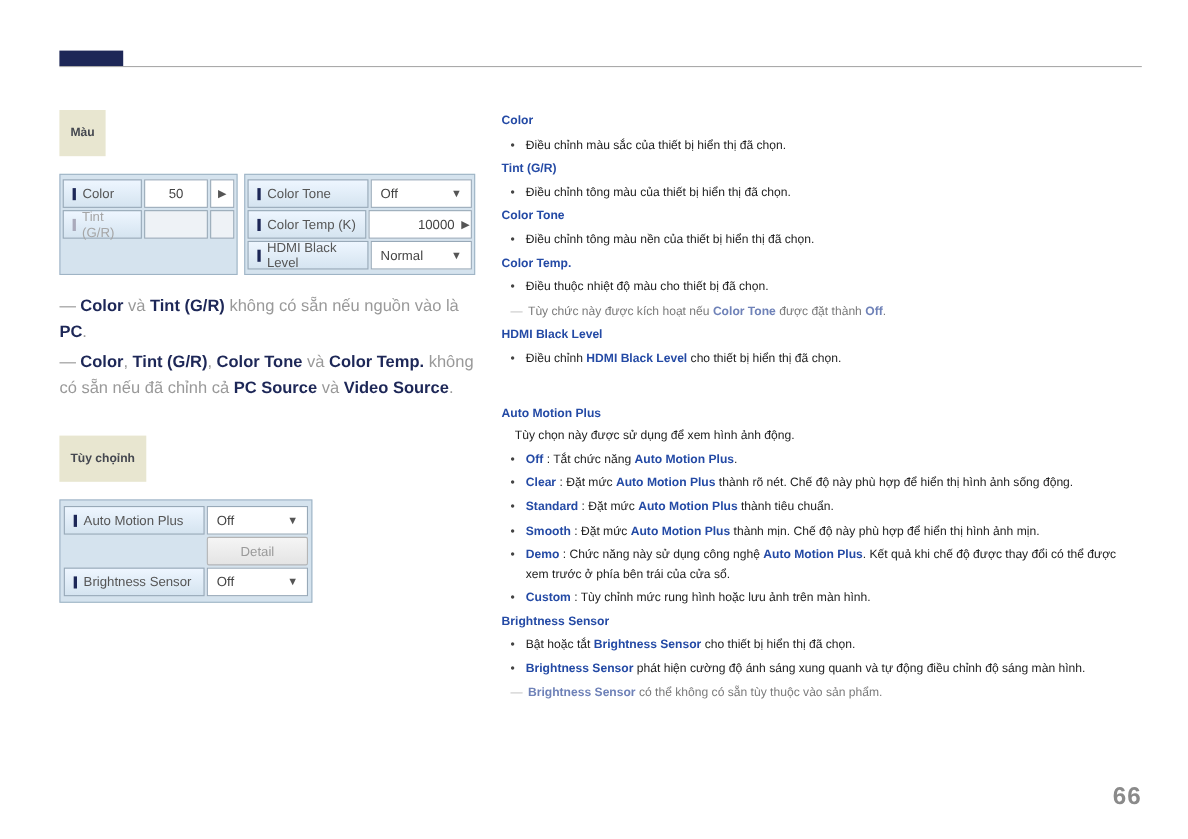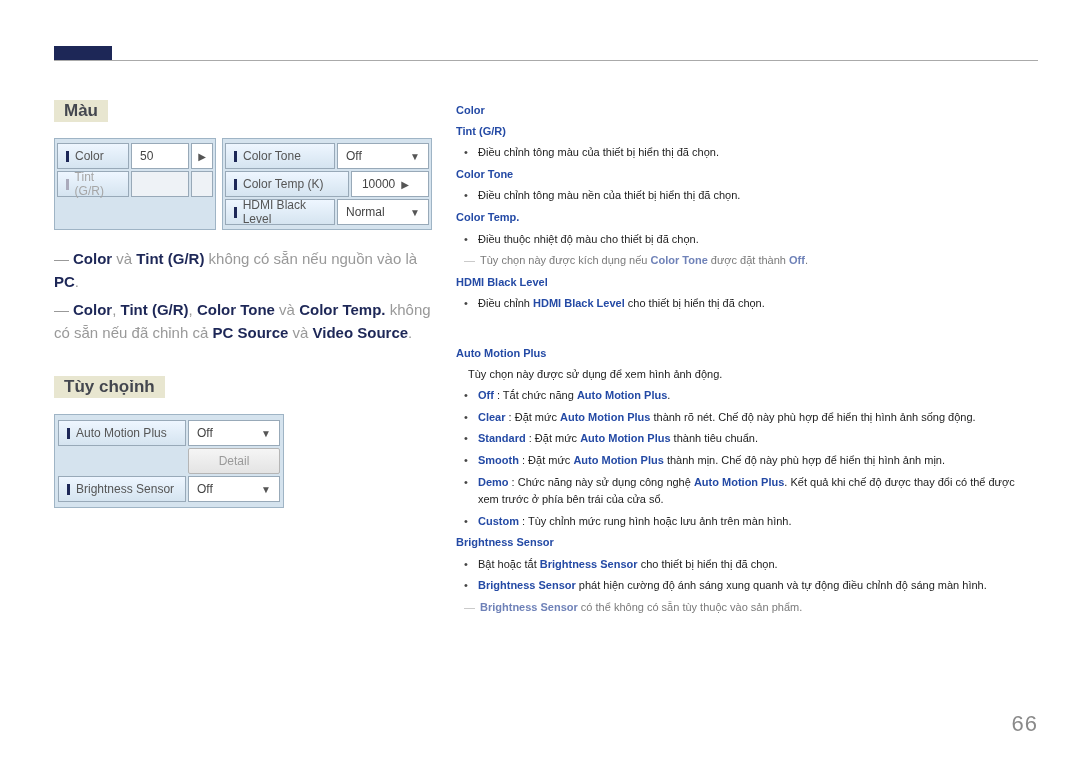--- a/index.html
+++ b/index.html
@@ -4,21 +4,21 @@
 <style>
   * { box-sizing: border-box; margin: 0; padding: 0; }
   html, body { width: 1080px; height: 763px; background: #fff; font-family: Arial, Helvetica, sans-serif; color: #222; }
   .page { position: relative; width: 1080px; height: 763px; }
   .header-bar { position: absolute; top: 46px; left: 54px; width: 58px; height: 14px; background: #1d2757; }
   .header-rule { position: absolute; top: 60px; left: 54px; right: 42px; border-top: 1px solid #aaa; }
   .content { position: absolute; top: 100px; left: 54px; right: 42px; bottom: 50px; display: flex; }
   .left-col { width: 378px; flex: 0 0 378px; }
   .right-col { flex: 1; padding-left: 24px; font-size: 11px; line-height: 1.6; }
 
-  .section-title { display: inline-block; background: #e8e6d0; color: #44474f; font-size: 17px; font-weight: 600; padding: 1px 10px; margin-bottom: 16px; font-family: Arial, sans-serif; }
+  .section-title { display: inline-block; background: #e8e6d0; color: #44474f; font-size: 11px; font-weight: 600; padding: 15px 10px; margin-bottom: 16px; font-family: Arial, sans-serif; }
 
   .panel { background: #d5e3ee; border: 1px solid #9fb4c5; padding: 2px; }
   .row { display: flex; align-items: stretch; margin: 2px 0; gap: 2px; }
   .cell-label { height: 26px; padding: 0 8px; display: flex; align-items: center; font-size: 12px; color: #555; border: 1px solid #98a9b8; background: linear-gradient(#eef6ff, #d5e4f0); }
   .cell-label .bar { display: inline-block; width: 3px; height: 11px; background: #1d2757; margin-right: 6px; }
   .cell-label.disabled { color: #a6a6a6; }
   .cell-value { height: 26px; padding: 0 8px; display: flex; align-items: center; justify-content: space-between; font-size: 12px; color: #444; border: 1px solid #98a9b8; background: #fff; }
   .btn-field { height: 26px; display: flex; align-items: center; justify-content: center; font-size: 12px; color: #9a9a9a; border: 1px solid #b5b5b5; background: linear-gradient(#f5f5f5,#e4e4e4); border-radius: 2px; }
   .arrow-r, .arrow-d { font-size: 10px; color: #555; }
 
@@ -38,42 +38,42 @@
   .rc-sub { margin: 3px 0 3px 12px; }
   .rc-li { position: relative; padding-left: 14px; margin: 4px 0 4px 8px; }
   .rc-li::before { content: "•"; position: absolute; left: 0; top: 0; color: #444; }
   .rc-bold { font-weight: bold; color: #244aa5; }
   .rc-note { position: relative; padding-left: 16px; margin: 4px 0 4px 8px; color: #7a7a7a; }
   .rc-note::before { content: "―"; position: absolute; left: 0; top: 0; color: #bbb; }
   .rc-note .rc-bold { color: #6f82b8; }
 
   .spacer-v { height: 26px; }
 
-  .page-num { position: absolute; right: 42px; bottom: 26px; font-size: 22px; color: #8a8a8a; font-weight: 400; font-family: Arial, sans-serif; letter-spacing: 1px; }
+  .page-num { position: absolute; right: 42px; bottom: 26px; font-size: 22px; color: #8a8a8a; font-weight: 700; font-family: Arial, sans-serif; letter-spacing: 1px; }
 </style>
 </head>
 <body>
 
 <div class="page">
   <div class="header-bar"></div>
   <div class="header-rule"></div>
 
   <div class="content">
     <div class="left-col">
 
       <div class="section-title">Màu</div>
 
       <div class="panel-wrap-1">
         <div class="panel panel-left">
           <div class="row">
             <div class="cell-label" style="flex:1">
                 <span class="bar"></span>
                 <span>Color</span>
               </div>
-            <div class="cell-value" style="width:58px; justify-content:flex-start;">
+            <div class="cell-value" style="width:58px; justify-content:center;">
                 <span>50</span>
               </div>
             <div class="cell-value" style="width:22px; justify-content:center; padding:0;">
                 <span class="arrow-r">▶</span>
               </div>
           </div>
           <div class="row">
             <div class="cell-label disabled" style="flex:1">
                 <span class="bar" style="background:#aab"></span>
                 <span>Tint (G/R)</span>
@@ -88,25 +88,25 @@
             <div class="cell-label" style="width:110px">
                 <span class="bar"></span>
                 <span>Color Tone</span>
               </div>
             <div class="cell-value" style="flex:1">
                 <span>Off</span>
                 <span class="arrow-d">▼</span>
               </div>
           </div>
           <div class="row">
-            <div class="cell-label" style="width:124px">
+            <div class="cell-label" style="width:108px">
                 <span class="bar"></span>
                 <span>Color Temp (K)</span>
               </div>
-            <div class="cell-value" style="flex:1; padding-right:19px;">
+            <div class="cell-value" style="flex:1; padding-right:1px;">
                 <span style="margin-left:auto; margin-right:6px;">10000</span>
                 <span class="arrow-r">▶</span>
               </div>
           </div>
           <div class="row">
             <div class="cell-label" style="width:110px">
                 <span class="bar"></span>
                 <span>HDMI Black Level</span>
               </div>
             <div class="cell-value" style="flex:1">
@@ -152,27 +152,28 @@
               <span>Off</span>
               <span class="arrow-d">▼</span>
             </div>
         </div>
       </div>
 
     </div>
 
     <div class="right-col" id="right-col">
         <div class="rc-h">Color</div>
+        <div class="rc-li"><span>Điều chỉnh màu sắc của thiết bị hiển thị đã chọn.</span></div>
         <div class="rc-h">Tint (G/R)</div>
         <div class="rc-li"><span>Điều chỉnh tông màu của thiết bị hiển thị đã chọn.</span></div>
         <div class="rc-h">Color Tone</div>
         <div class="rc-li"><span>Điều chỉnh tông màu nền của thiết bị hiển thị đã chọn.</span></div>
         <div class="rc-h">Color Temp.</div>
         <div class="rc-li"><span>Điều thuộc nhiệt độ màu cho thiết bị đã chọn.</span></div>
-        <div class="rc-note"><span>Tùy chọn này được kích dụng nếu </span><span class="rc-bold">Color Tone</span><span> được đặt thành </span><span class="rc-bold">Off</span><span>.</span></div>
+        <div class="rc-note"><span>Tùy chức này được kích hoạt nếu </span><span class="rc-bold">Color Tone</span><span> được đặt thành </span><span class="rc-bold">Off</span><span>.</span></div>
         <div class="rc-h">HDMI Black Level</div>
         <div class="rc-li"><span>Điều chỉnh </span><span class="rc-bold">HDMI Black Level</span><span> cho thiết bị hiển thị đã chọn.</span></div>
         <div class="spacer-v"></div>
         <div class="rc-h">Auto Motion Plus</div>
         <div class="rc-sub"><span>Tùy chọn này được sử dụng để xem hình ảnh động.</span></div>
         <div class="rc-li"><span class="rc-bold">Off</span><span> : Tắt chức năng </span><span class="rc-bold">Auto Motion Plus</span><span>.</span></div>
         <div class="rc-li"><span class="rc-bold">Clear</span><span> : Đặt mức </span><span class="rc-bold">Auto Motion Plus</span><span> thành rõ nét. Chế độ này phù hợp để hiển thị hình ảnh sống động.</span></div>
         <div class="rc-li"><span class="rc-bold">Standard</span><span> : Đặt mức </span><span class="rc-bold">Auto Motion Plus</span><span> thành tiêu chuẩn.</span></div>
         <div class="rc-li"><span class="rc-bold">Smooth</span><span> : Đặt mức </span><span class="rc-bold">Auto Motion Plus</span><span> thành mịn. Chế độ này phù hợp để hiển thị hình ảnh mịn.</span></div>
         <div class="rc-li"><span class="rc-bold">Demo</span><span> : Chức năng này sử dụng công nghệ </span><span class="rc-bold">Auto Motion Plus</span><span>. Kết quả khi chế độ được thay đổi có thể được xem trước ở phía bên trái của cửa sổ.</span></div>

